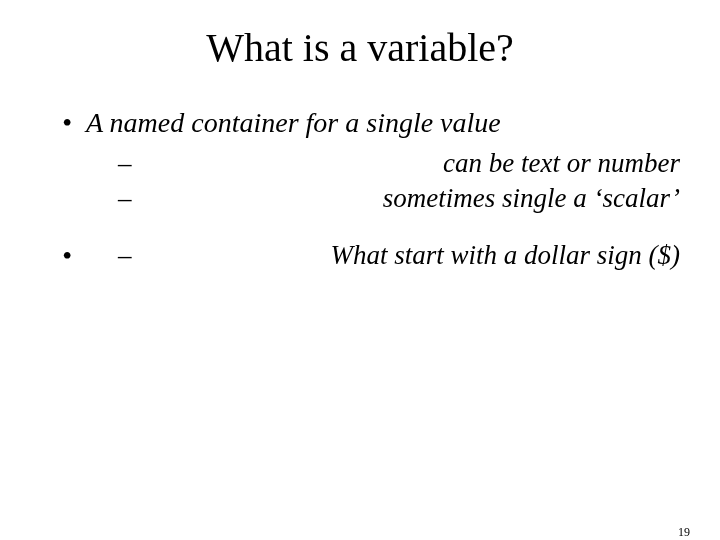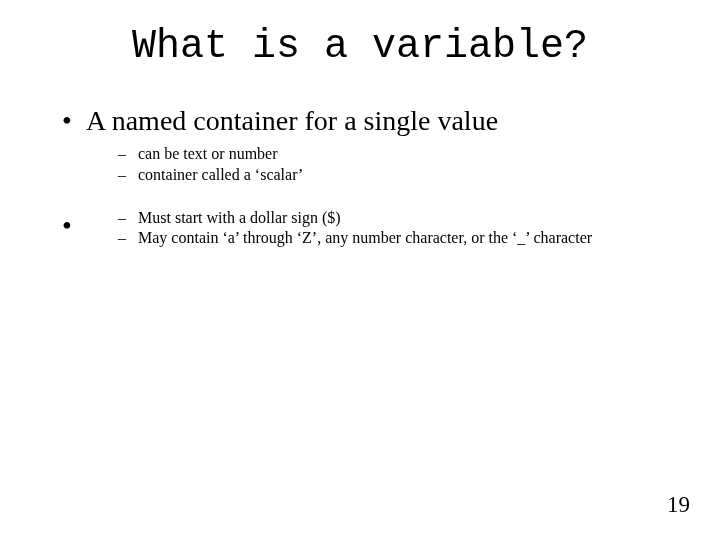--- a/index.html
+++ b/index.html
@@ -1,42 +1,41 @@
 <!DOCTYPE html>
 <html><head>
 <meta charset="utf-8">
 <style>
   * { margin: 0; padding: 0; box-sizing: border-box; }
   html, body { width: 720px; height: 540px; background: #fff; font-family: "Times New Roman", Times, serif; color: #000; }
   .slide { position: relative; width: 720px; height: 540px; padding: 20px 40px 30px 40px; }
-  .title { text-align: center; font-size: 40px; font-weight: normal; margin-top: 4px; margin-bottom: 34px; font-family: Liberation Mono, monospace; }
-  ul.top { list-style: none; padding-left: 22px; }
+  .title { text-align: center; font-size: 40px; font-weight: normal; margin-top: 4px; margin-bottom: 34px; }
+  ul.top { list-style: none; padding-left: 22px; font-style: italic; }
   ul.top > li { font-size: 28px; margin-bottom: 4px; position: relative; padding-left: 24px; line-height: 1.25; }
   ul.top > li::before { content: "•"; position: absolute; left: 0; top: 0; font-size: 28px; }
   ul.sub { list-style: none; padding-left: 32px; margin-top: 6px; margin-bottom: 22px; }
-  ul.sub > li { font-size: 16px; position: relative; padding-left: 20px; line-height: 1.3; }
+  ul.sub > li { font-size: 27px; position: relative; padding-left: 20px; line-height: 1.3; text-align: right; }
   ul.sub > li::before { content: "–"; position: absolute; left: 0; top: 0; }
-  .pagenum { position: absolute; right: 30px; bottom: 22px; font-size: 23px; text-align: right; }
+  .pagenum { position: absolute; right: 30px; bottom: 0; font-size: 12px; text-align: right; }
 </style>
 </head>
 <body>
 
 <div class="slide">
   <h1 class="title">What is a variable?</h1>
 
   <ul class="top">
     <li>
       <span>A named container for a single value</span>
       <ul class="sub">
         <li><span>can be text or number</span></li>
-        <li><span>container called a ‘scalar’</span></li>
+        <li><span>sometimes single a ‘scalar’</span></li>
       </ul>
     </li>
     <li>
       <ul class="sub">
-        <li><span>Must start with a dollar sign ($)</span></li>
-        <li><span>May contain ‘a’ through ‘Z’, any number character, or the ‘_’ character</span></li>
+        <li><span>What start with a dollar sign ($)</span></li>
       </ul>
     </li>
   </ul>
 
   <div class="pagenum">19</div>
 </div>
 
 </body></html>

